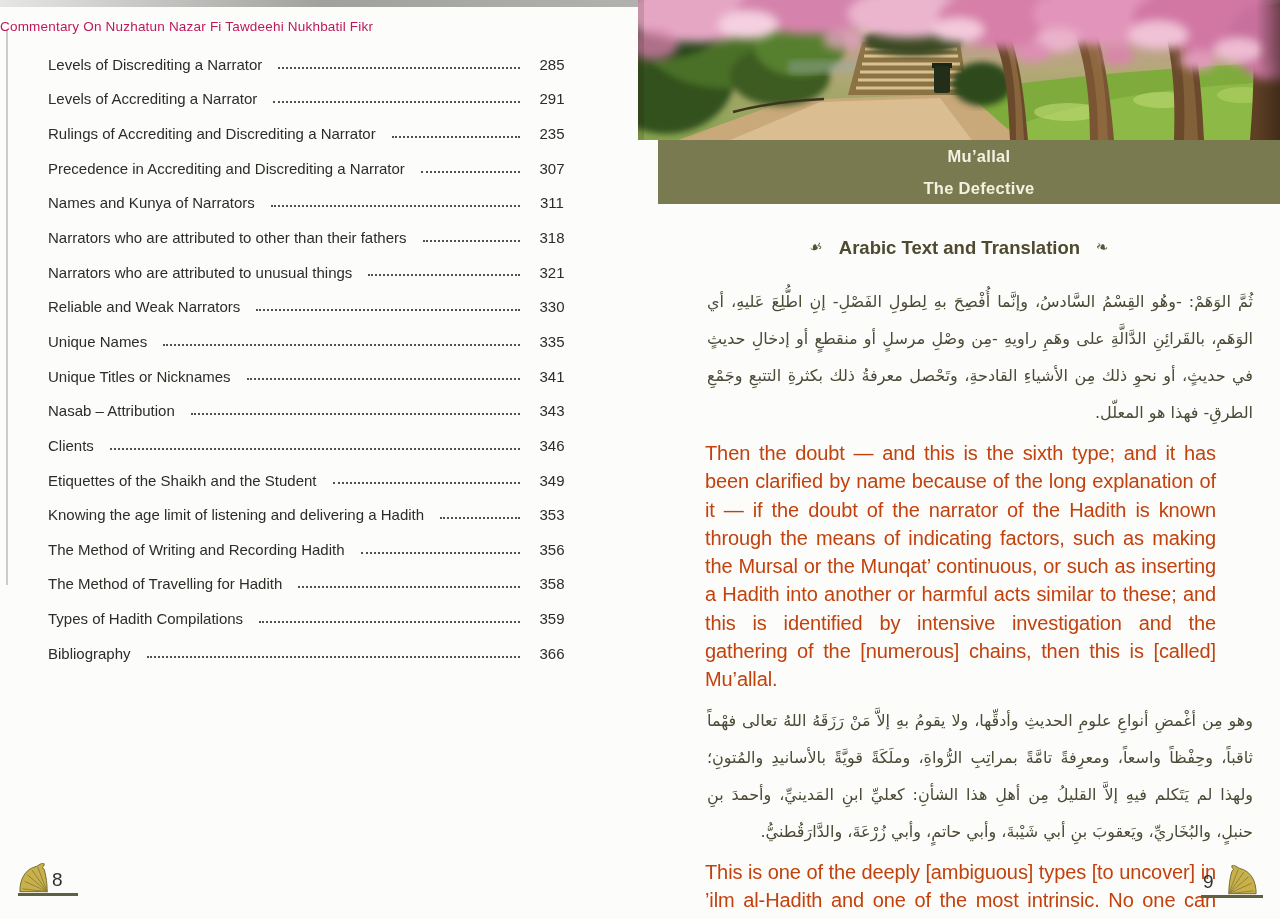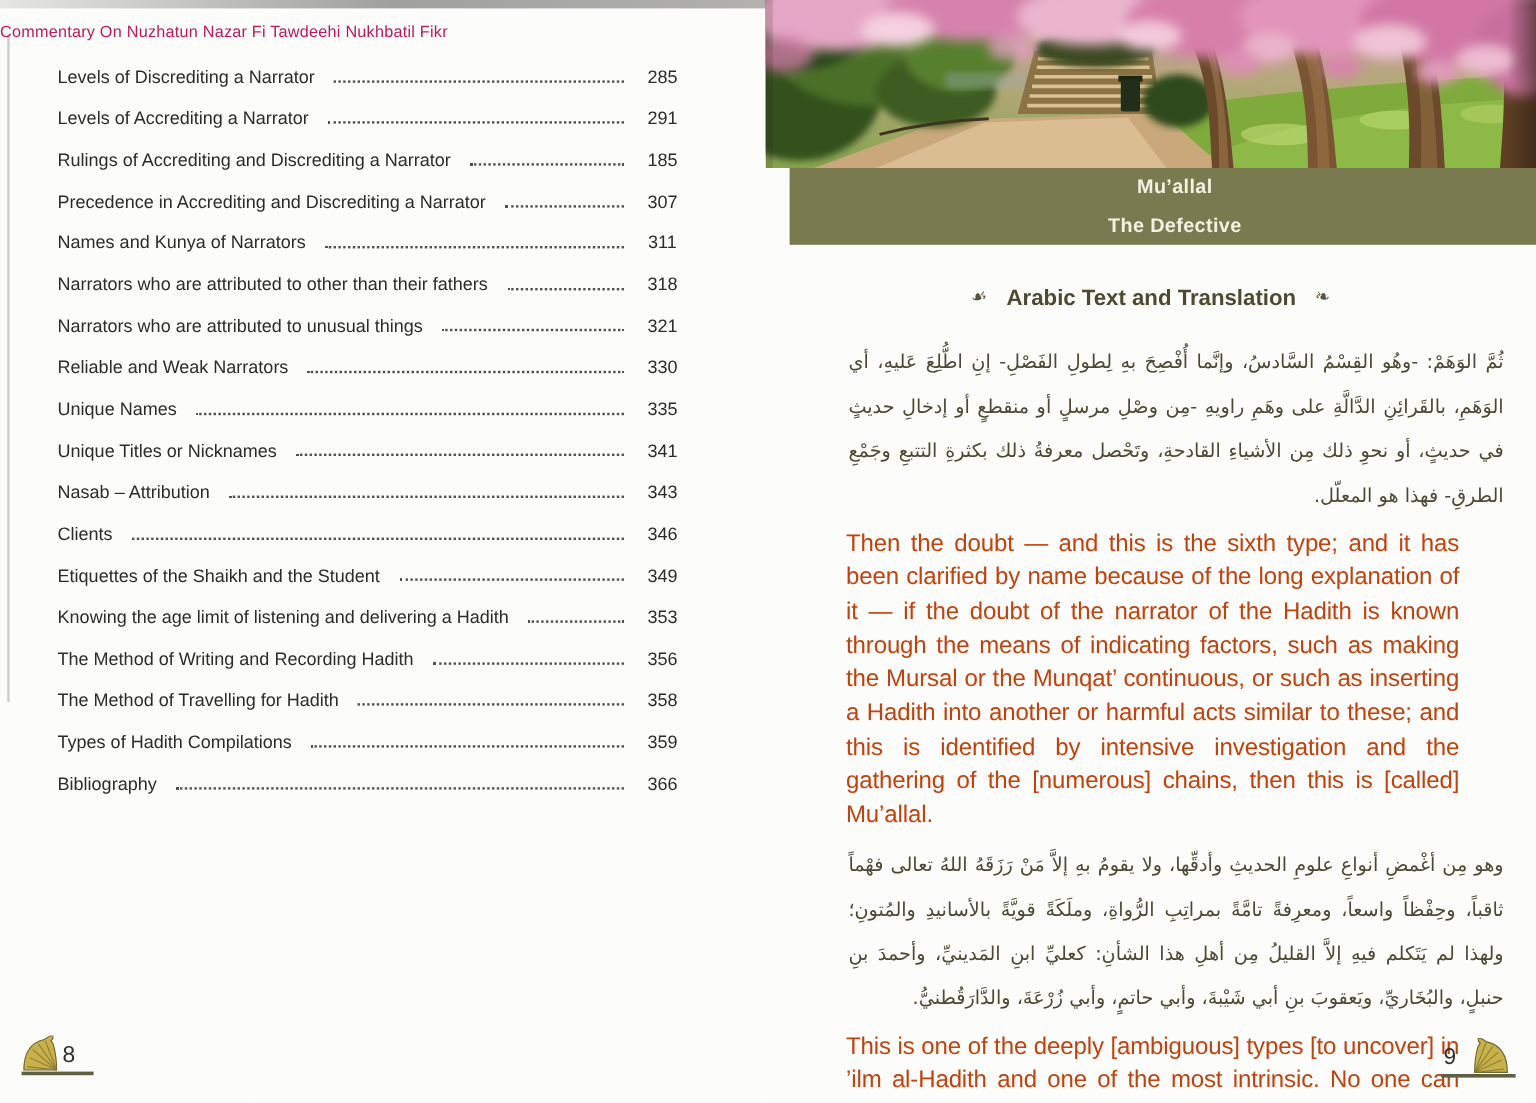--- a/index.html
+++ b/index.html
@@ -71,21 +71,21 @@
           <span class="pg">285</span>
         </li>
       <li>
           <span class="t">Levels of Accrediting a Narrator</span>
           <span class="leader"></span>
           <span class="pg">291</span>
         </li>
       <li>
           <span class="t">Rulings of Accrediting and Discrediting a Narrator</span>
           <span class="leader"></span>
-          <span class="pg">185</span>
+          <span class="pg">235</span>
         </li>
       <li>
           <span class="t">Precedence in Accrediting and Discrediting a Narrator</span>
           <span class="leader"></span>
           <span class="pg">307</span>
         </li>
       <li>
           <span class="t">Names and Kunya of Narrators</span>
           <span class="leader"></span>
           <span class="pg">311</span>

